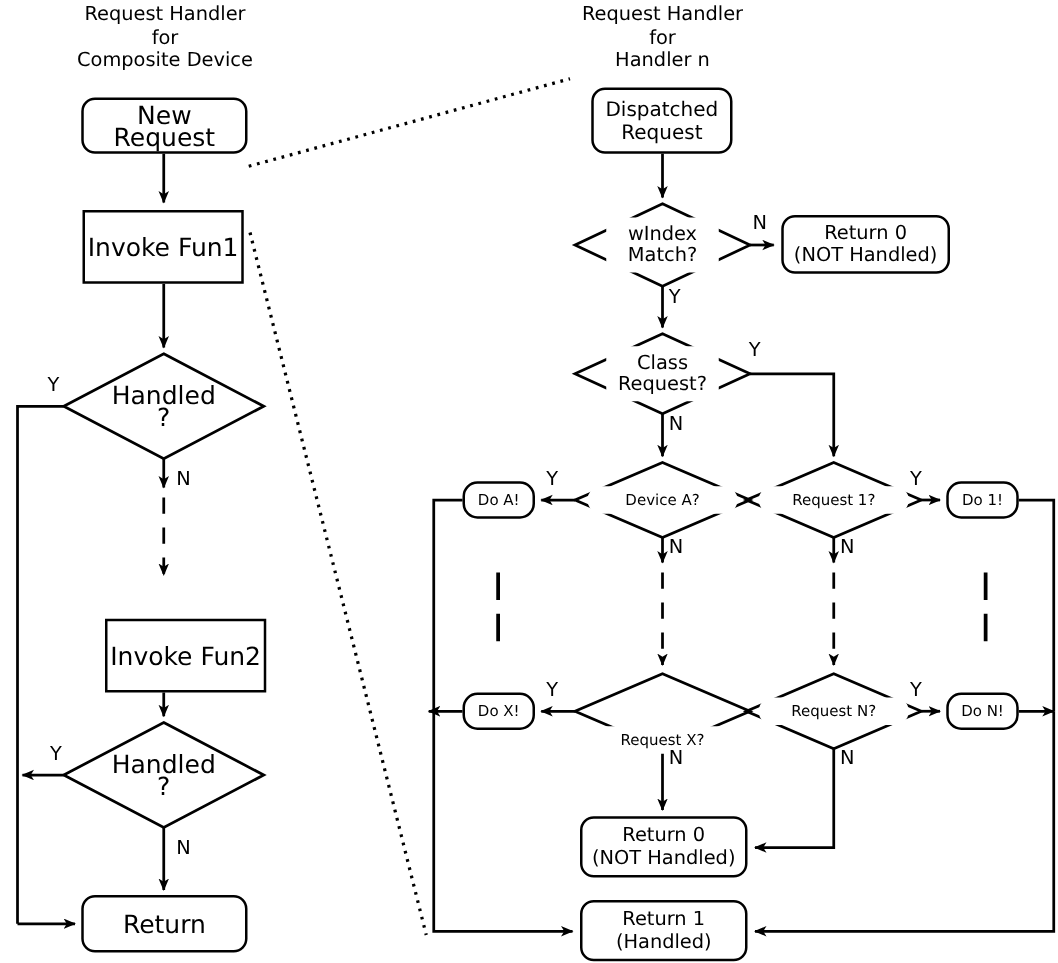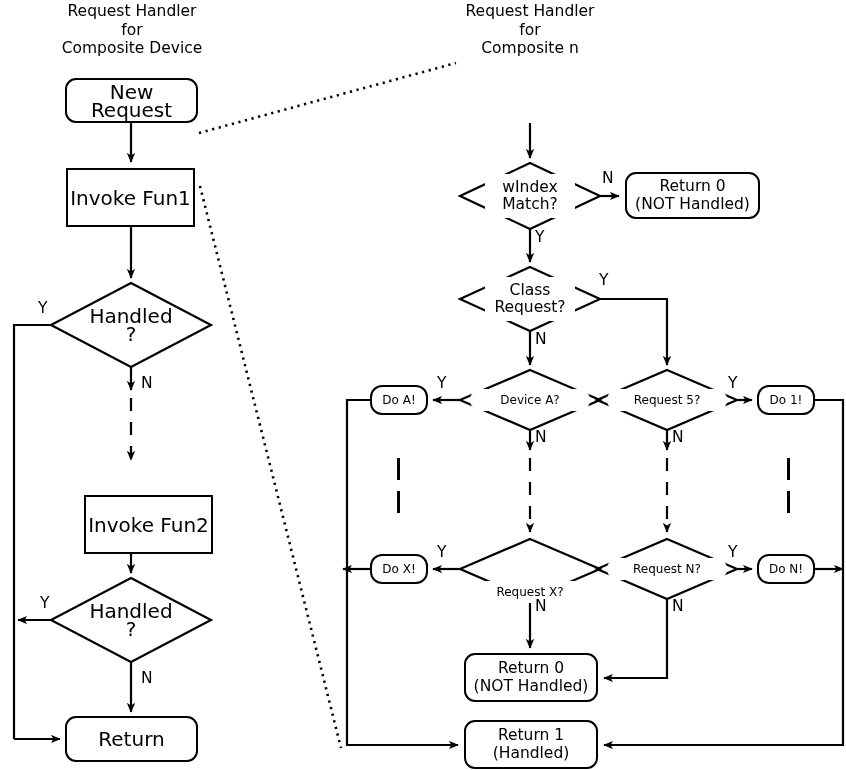--- a/index.html
+++ b/index.html
@@ -128,23 +128,27 @@
   <div class="node t16" style="left:82px;top:608px;width:98px;height:24px;">Handled ?</div>
 
   <div class="lbl" style="left:40px;top:595px;">Y</div>
   <div class="lbl" style="left:141px;top:670px;">N</div>
 
   <div class="node round t16" style="left:65px;top:716px;width:133px;height:46px;">Return</div>
 
   <div class="ttl" style="left:455px;top:2px;width:150px;">
     <div>Request Handler</div>
     <div>for</div>
-    <div>Composite n</div>
-  </div>
-
+    <div>Handler n</div>
+  </div>
+
+  <div class="node round two" style="left:473px;top:70px;width:113px;height:53px;flex-direction:column;font-size:16px;">
+    <div>Dispatched</div>
+    <div>Request</div>
+  </div>
 
   <div class="node two" style="left:485px;top:174px;width:90px;height:44px;flex-direction:column;font-size:15.5px;">
     <div>wIndex</div>
     <div>Match?</div>
   </div>
 
   <div class="lbl" style="left:602px;top:170px;">N</div>
   <div class="lbl" style="left:535px;top:229px;">Y</div>
 
   <div class="node round two" style="left:625px;top:172px;width:135px;height:47px;flex-direction:column;font-size:15.5px;">
@@ -154,21 +158,21 @@
 
   <div class="node two" style="left:485px;top:277px;width:90px;height:44px;flex-direction:column;font-size:15.5px;">
     <div>Class</div>
     <div>Request?</div>
   </div>
 
   <div class="lbl" style="left:599px;top:272px;">Y</div>
   <div class="lbl" style="left:535px;top:331px;">N</div>
 
   <div class="node t15" style="left:470px;top:389px;width:120px;height:22px;">Device A?</div>
-  <div class="node t15" style="left:607px;top:389px;width:120px;height:22px;">Request 5?</div>
+  <div class="node t15" style="left:607px;top:389px;width:120px;height:22px;">Request 1?</div>
 
   <div class="node smallrect t15" style="left:370px;top:385px;width:58px;height:30px;">Do A!</div>
   <div class="node smallrect t15" style="left:757px;top:385px;width:58px;height:30px;">Do 1!</div>
 
   <div class="lbl" style="left:437px;top:375px;">Y</div>
   <div class="lbl" style="left:535px;top:429px;">N</div>
   <div class="lbl" style="left:728px;top:375px;">Y</div>
   <div class="lbl" style="left:672px;top:429px;">N</div>
 
   <div class="dash" style="left:397px;top:458px;height:22px;"></div>

